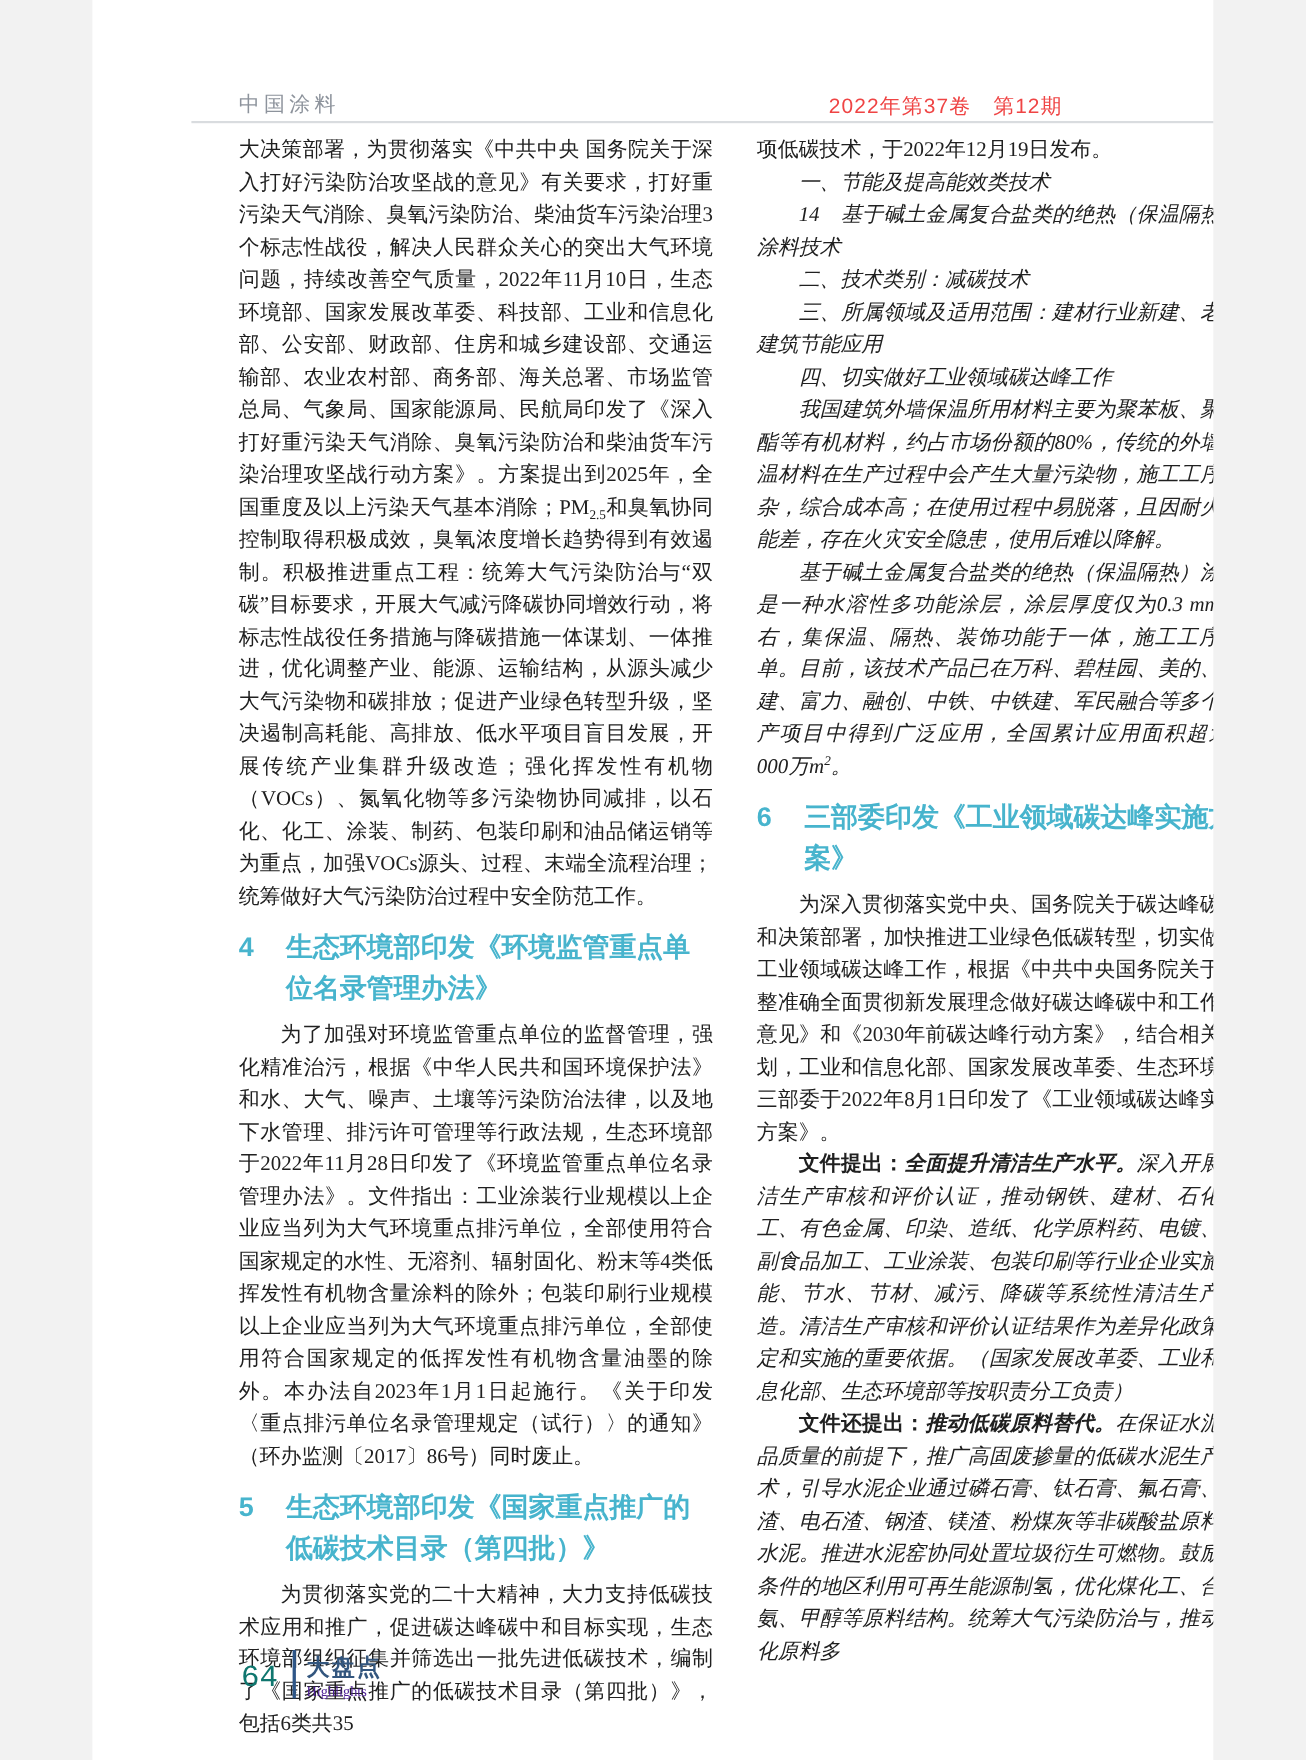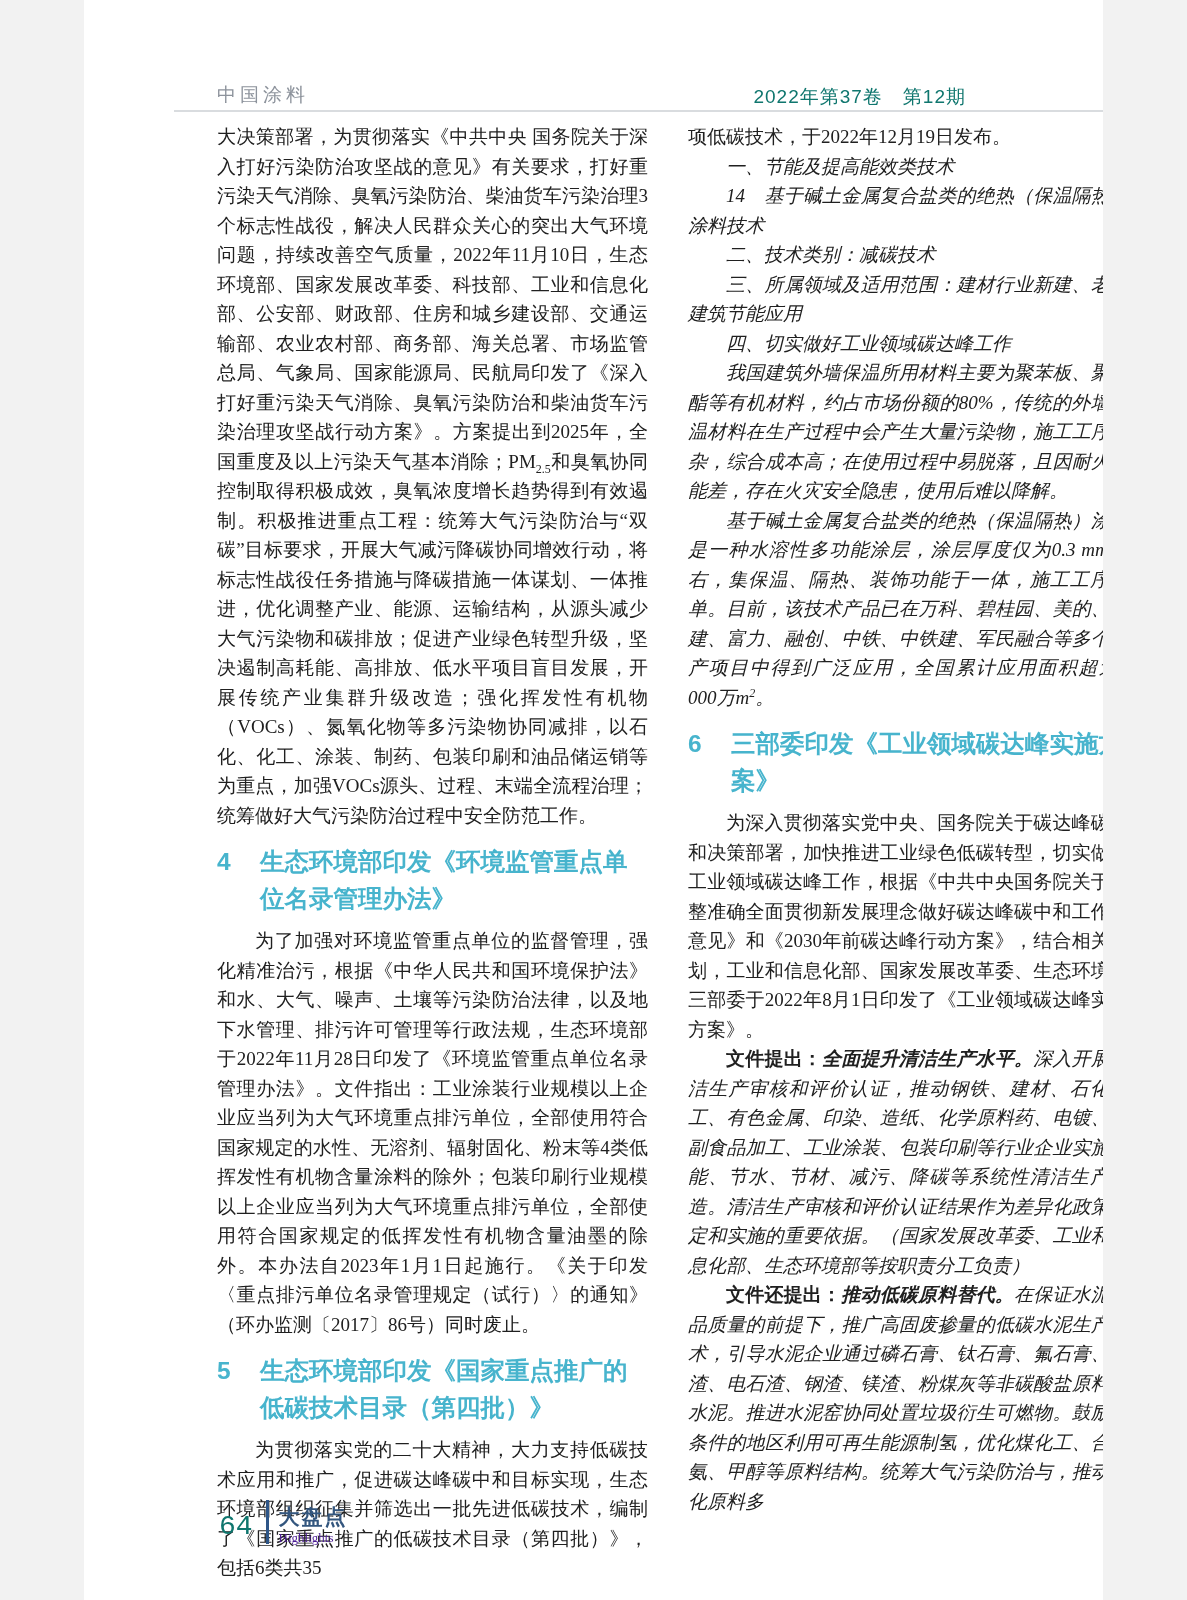--- a/index.html
+++ b/index.html
@@ -13,21 +13,21 @@
   }
   
   .hdr-left {
     position:absolute; left:133px; top:82px;
     font-family:"Liberation Sans","DejaVu Sans",sans-serif;
     font-size:19px; color:#8d939c; letter-spacing:4px;
   }
   .hdr-right {
     position:absolute; right:137px; top:84px;
     font-family:"Liberation Sans","DejaVu Sans",sans-serif;
-    font-size:19px; color:#0f766e; letter-spacing:1px;
+    font-size:19px; color:#ef4444; letter-spacing:1px;
   }
   .hdr-rule {
     position:absolute; left:90px; top:110px; width:1007px; height:2px;
     background:#d9dcdf;
   }
   
   .cols {
     position:absolute; left:133px; top:122px; width:912px;
     display:flex; gap:40px;
   }

